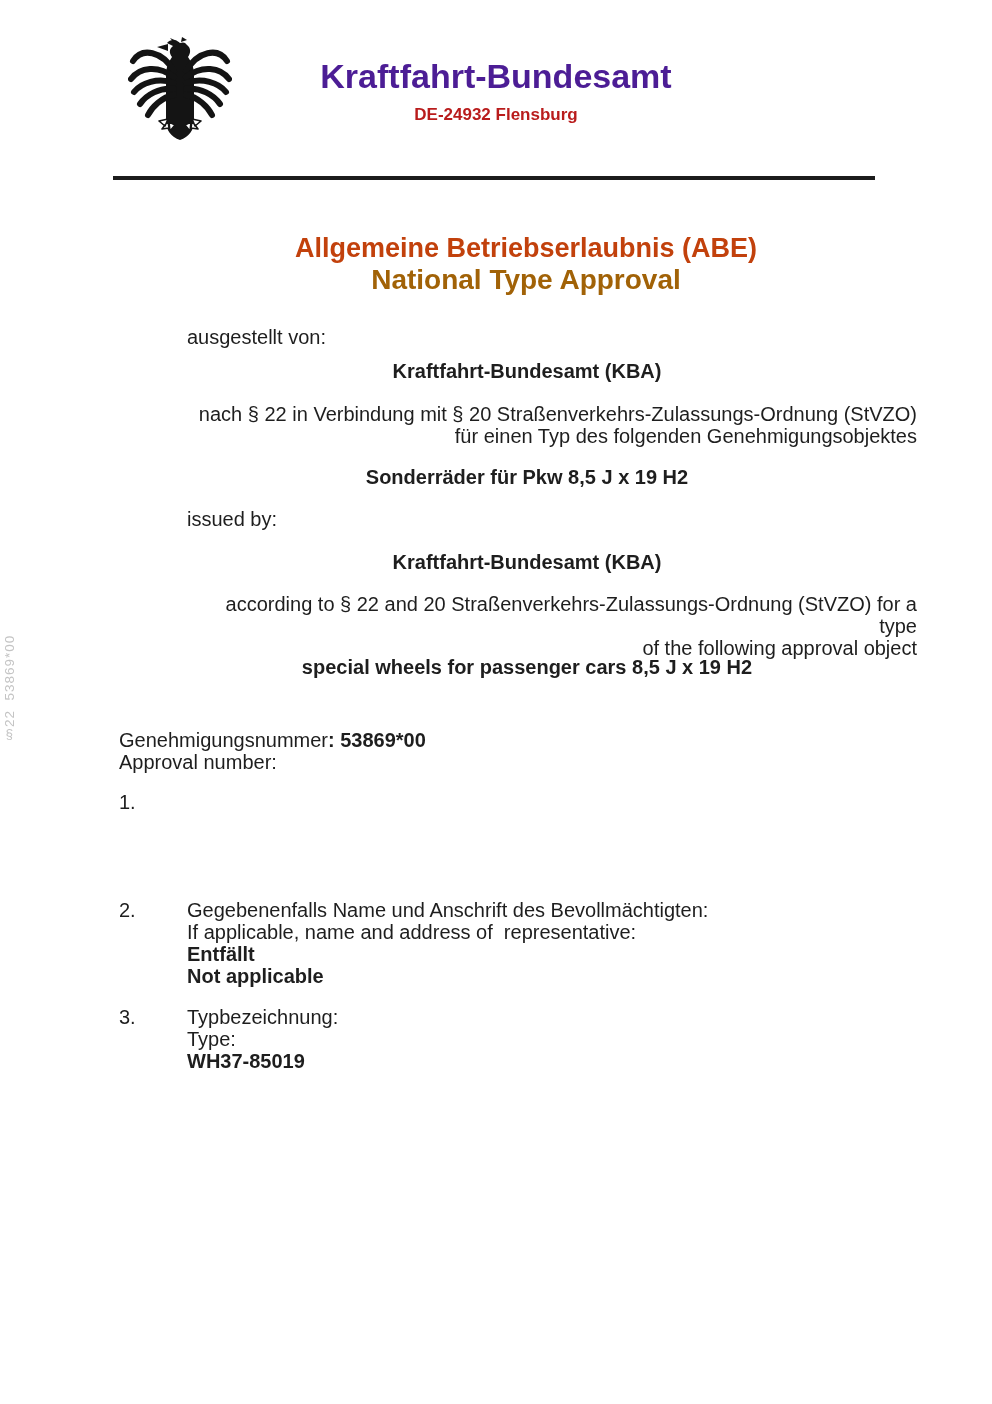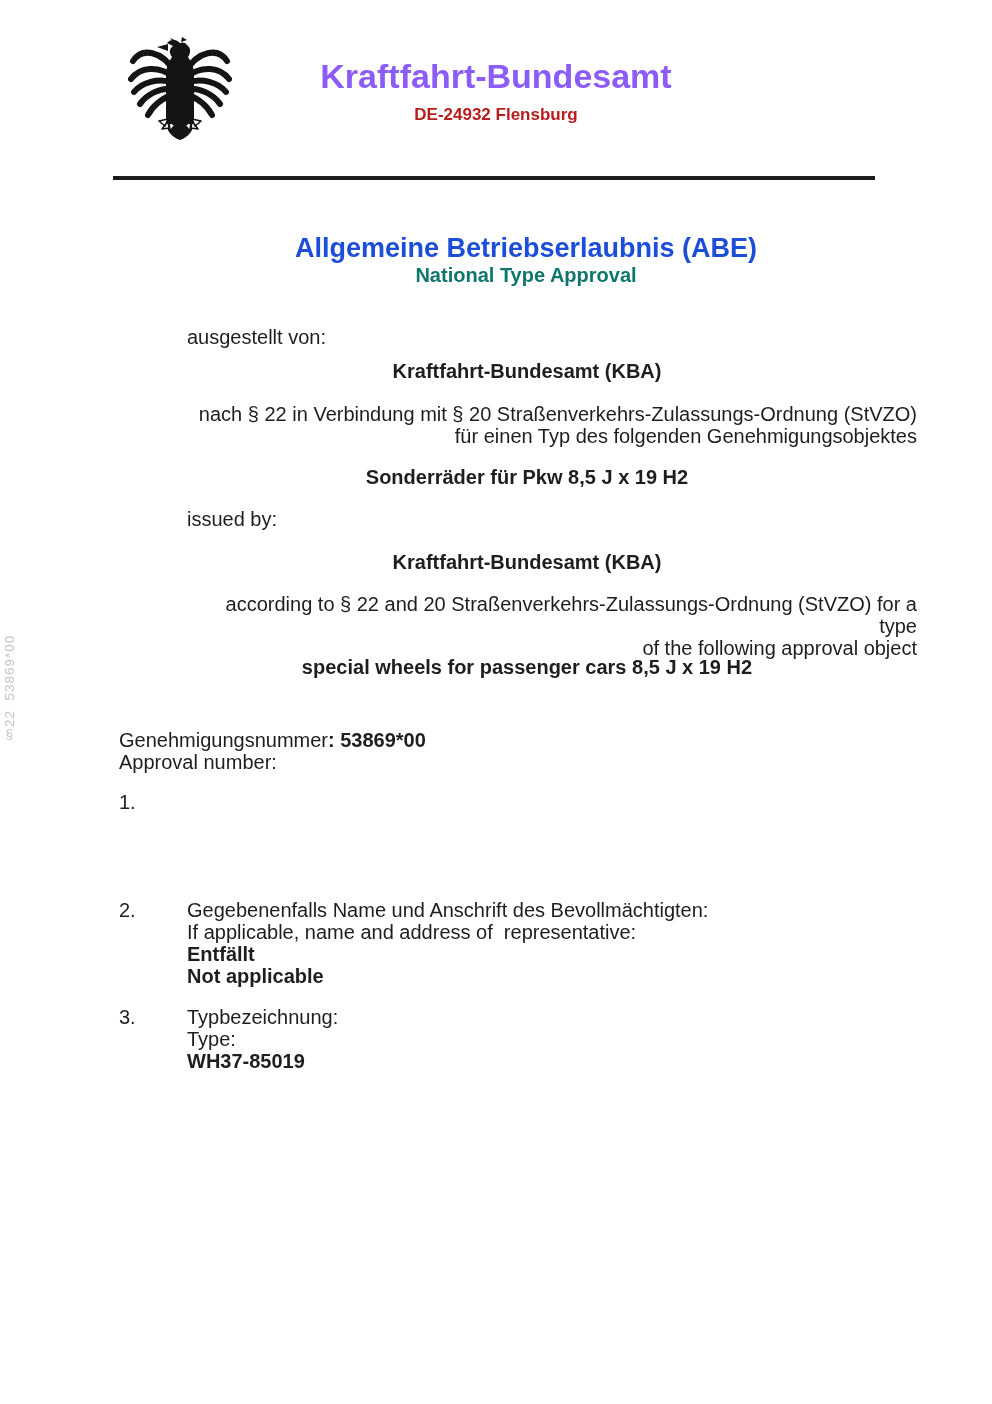--- a/index.html
+++ b/index.html
@@ -5,28 +5,28 @@
   html,body { margin:0; padding:0; background:#ffffff; }
   .page {
     position:relative; width:992px; height:1404px; background:#ffffff;
     font-family:"Liberation Sans", sans-serif; color:#1e1e1e; overflow:hidden;
   }
   .abs { position:absolute; }
 
   
   .logo { left:128px; top:36px; width:104px; height:106px; }
   .header-text { left:120px; top:56px; width:752px; text-align:center; }
-  .agency { font-size:34px; line-height:40px; font-weight:bold; color:#8b5cf6; }
+  .agency { font-size:34px; line-height:40px; font-weight:bold; color:#4c1d95; }
   .location { font-size:17px; line-height:22px; font-weight:bold; margin-top:8px; color:#b91c1c; }
   .rule { left:113px; top:176px; width:762px; height:4px; background:#1c1c1c; }
 
   
   .title-block { left:156px; top:233px; width:740px; text-align:center; }
-  .doc-title { font-size:27px; line-height:30px; font-weight:bold; color:#1d4ed8; }
-  .doc-subtitle { font-size:20px; line-height:24px; font-weight:bold; color:#0f766e; }
+  .doc-title { font-size:27px; line-height:30px; font-weight:bold; color:#c2410c; }
+  .doc-subtitle { font-size:28px; line-height:24px; font-weight:bold; margin-top:5px; color:#a16207; }
 
   
   .body-text { font-size:20px; line-height:22px; }
   .bold { font-weight:bold; }
   .centered { width:680px; text-align:center; }
   .para { white-space:pre-line; width:730px;text-align:right; }
 
   .lbl-de   { left:187px; top:326px; }
   .kba-de   { left:187px; top:360px; }
   .para-de  { left:187px; top:403px; }

